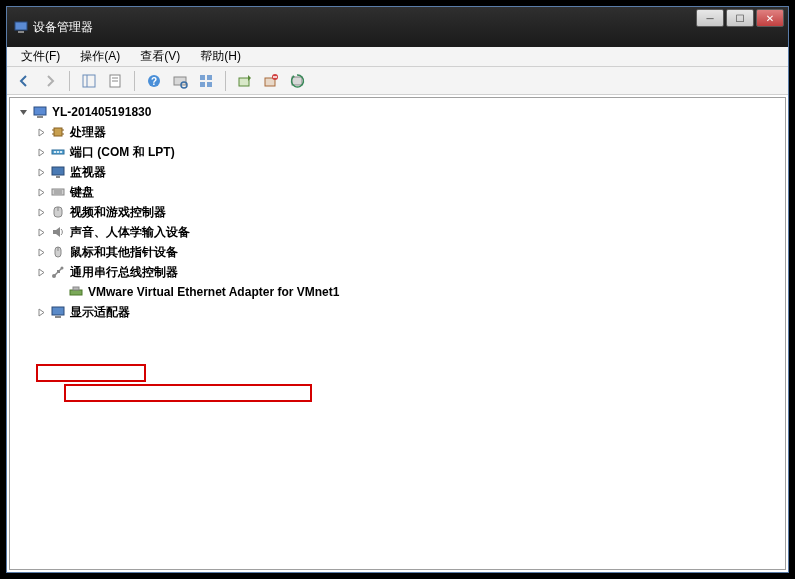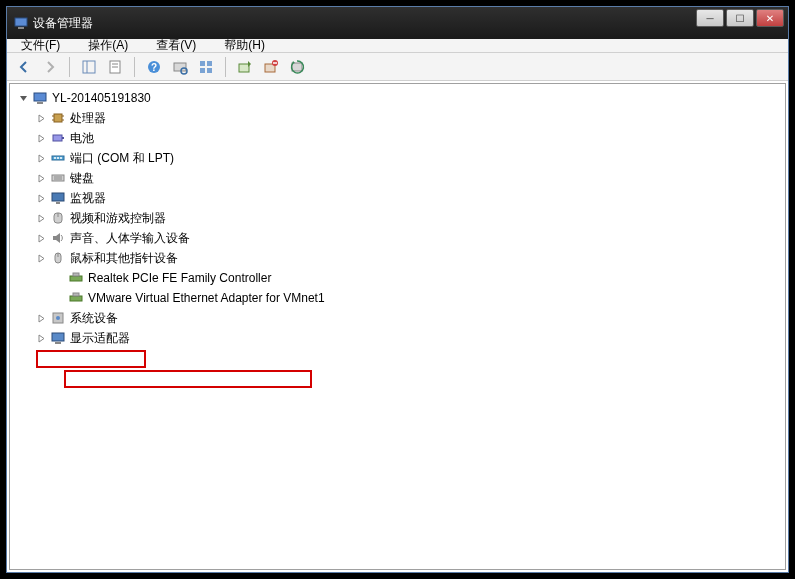--- a/index.html
+++ b/index.html
@@ -14,21 +14,21 @@
   }
   .window {
     position: absolute;
     top: 6px; left: 6px; right: 6px; bottom: 6px;
     background: #fff;
     border: 1px solid #5a7ca8;
     display: flex;
     flex-direction: column;
   }
   .titlebar {
-    height: 32px;
+    height: 40px;
     background: linear-gradient(#2f2f2f, #1a1a1a);
     display: flex;
     align-items: center;
     color: #fff;
     font-size: 12px;
     padding-left: 6px;
     position: relative;
   }
   .titlebar .icon-sm { width: 16px; height: 16px; margin-right: 4px; }
   .win-controls {
@@ -39,27 +39,27 @@
     width: 28px; height: 18px;
     background: linear-gradient(#e8e8e8,#c8c8c8);
     border: 1px solid #5a5a5a;
     border-radius: 2px;
     display: flex; align-items: center; justify-content: center;
     font-size: 10px; color: #333;
     cursor: pointer;
   }
   .win-btn.close { background: linear-gradient(#e08080,#c04040); color:#fff; }
   .menubar {
-    height: 14px;
+    height: 20px;
     background: #f4f4f4;
     border-bottom: 1px solid #d0d0d0;
     display: flex;
     align-items: center;
     padding-left: 6px;
-    gap: 12px;
+    gap: 4px;
   }
   .menu-item {
     padding: 2px 8px;
     cursor: pointer;
   }
   .toolbar {
     height: 28px;
     background: #f4f4f4;
     border-bottom: 1px solid #d0d0d0;
     display: flex;
@@ -89,20 +89,21 @@
   .tree {
     padding: 4px 0;
     user-select: none;
   }
   .tree-row {
     display: flex;
     align-items: center;
     height: 20px;
     white-space: nowrap;
     cursor: pointer;
+    font-weight: bold;
   }
   .tree-expander {
     width: 14px; height: 14px;
     display: flex; align-items: center; justify-content: center;
     color: #666;
     margin-right: 2px;
   }
   .tree-expander svg { width:9px; height:9px; }
   .tree-icon {
     width: 16px; height: 16px;
@@ -247,79 +248,65 @@
           <span class="tree-label">处理器</span>
         </div>
         <div class="tree-row" style="padding-left:24px">
           <span class="tree-expander">
             <svg viewBox="0 0 9 9">
               <path d="M2 1l5 3.5-5 3.5z" fill="none" stroke="#888"></path>
             </svg>
           </span>
           <span class="tree-icon">
             <svg viewBox="0 0 16 16">
-              <rect x="3" y="5" width="9" height="6" fill="#9898e8" stroke="#5050a0"></rect>
-              <rect x="12" y="7" width="2" height="2" fill="#5050a0"></rect>
-            </svg>
-          </span>
-          <span class="tree-label">电池</span>
-        </div>
-        <div class="tree-row" style="padding-left:24px">
-          <span class="tree-expander">
-            <svg viewBox="0 0 9 9">
-              <path d="M2 1l5 3.5-5 3.5z" fill="none" stroke="#888"></path>
-            </svg>
-          </span>
-          <span class="tree-icon">
-            <svg viewBox="0 0 16 16">
               <rect x="2" y="6" width="12" height="4" fill="#58a8d8" stroke="#2a6a98"></rect>
               <circle cx="5" cy="8" r="1" fill="#fff"></circle>
               <circle cx="8" cy="8" r="1" fill="#fff"></circle>
               <circle cx="11" cy="8" r="1" fill="#fff"></circle>
             </svg>
           </span>
           <span class="tree-label">端口 (COM 和 LPT)</span>
         </div>
         <div class="tree-row" style="padding-left:24px">
           <span class="tree-expander">
             <svg viewBox="0 0 9 9">
               <path d="M2 1l5 3.5-5 3.5z" fill="none" stroke="#888"></path>
             </svg>
           </span>
           <span class="tree-icon">
             <svg viewBox="0 0 16 16">
+              <rect x="2" y="3" width="12" height="8" fill="#4a7ab4" stroke="#2a4a74"></rect>
+              <rect x="6" y="12" width="4" height="2" fill="#888"></rect>
+            </svg>
+          </span>
+          <span class="tree-label">监视器</span>
+        </div>
+        <div class="tree-row" style="padding-left:24px">
+          <span class="tree-expander">
+            <svg viewBox="0 0 9 9">
+              <path d="M2 1l5 3.5-5 3.5z" fill="none" stroke="#888"></path>
+            </svg>
+          </span>
+          <span class="tree-icon">
+            <svg viewBox="0 0 16 16">
               <rect x="2" y="5" width="12" height="6" fill="#d0d0d0" stroke="#888"></rect>
               <line x1="4" y1="7" x2="12" y2="7" stroke="#888"></line>
               <line x1="4" y1="9" x2="12" y2="9" stroke="#888"></line>
             </svg>
           </span>
           <span class="tree-label">键盘</span>
         </div>
         <div class="tree-row" style="padding-left:24px">
           <span class="tree-expander">
             <svg viewBox="0 0 9 9">
               <path d="M2 1l5 3.5-5 3.5z" fill="none" stroke="#888"></path>
             </svg>
           </span>
           <span class="tree-icon">
             <svg viewBox="0 0 16 16">
-              <rect x="2" y="3" width="12" height="8" fill="#4a7ab4" stroke="#2a4a74"></rect>
-              <rect x="6" y="12" width="4" height="2" fill="#888"></rect>
-            </svg>
-          </span>
-          <span class="tree-label">监视器</span>
-        </div>
-        <div class="tree-row" style="padding-left:24px">
-          <span class="tree-expander">
-            <svg viewBox="0 0 9 9">
-              <path d="M2 1l5 3.5-5 3.5z" fill="none" stroke="#888"></path>
-            </svg>
-          </span>
-          <span class="tree-icon">
-            <svg viewBox="0 0 16 16">
               <rect x="4" y="3" width="8" height="10" rx="3" fill="#d0d0d0" stroke="#888"></rect>
               <line x1="8" y1="3" x2="8" y2="7" stroke="#888"></line>
             </svg>
           </span>
           <span class="tree-label">视频和游戏控制器</span>
         </div>
         <div class="tree-row" style="padding-left:24px">
           <span class="tree-expander">
             <svg viewBox="0 0 9 9">
               <path d="M2 1l5 3.5-5 3.5z" fill="none" stroke="#888"></path>
@@ -340,53 +327,45 @@
             </svg>
           </span>
           <span class="tree-icon">
             <svg viewBox="0 0 16 16">
               <rect x="5" y="3" width="6" height="10" rx="3" fill="#d0d0d0" stroke="#888"></rect>
               <line x1="8" y1="3" x2="8" y2="7" stroke="#888"></line>
             </svg>
           </span>
           <span class="tree-label">鼠标和其他指针设备</span>
         </div>
+        <div class="tree-row" style="padding-left:24px">
+          <span class="tree-expander">
+            <svg viewBox="0 0 9 9">
+              <path d="M2 1l5 3.5-5 3.5z" fill="none" stroke="#888"></path>
+            </svg>
+          </span>
+          <span class="tree-icon">
+            <svg viewBox="0 0 16 16">
+              <circle cx="4" cy="12" r="2" fill="#888"></circle>
+              <path d="M4 12L12 4" stroke="#888" stroke-width="1.5"></path>
+              <circle cx="12" cy="4" r="1.5" fill="#888"></circle>
+              <rect x="7" y="6" width="3" height="3" fill="#888"></rect>
+            </svg>
+          </span>
+          <span class="tree-label">通用串行总线控制器</span>
+        </div>
         <div class="tree-row" style="padding-left:42px">
           <span class="tree-expander"></span>
           <span class="tree-icon">
             <svg viewBox="0 0 16 16">
               <rect x="2" y="6" width="12" height="5" fill="#7aa858" stroke="#4a7828"></rect>
               <rect x="5" y="3" width="6" height="3" fill="#b8b8b8" stroke="#888"></rect>
             </svg>
           </span>
-          <span class="tree-label">Realtek PCIe FE Family Controller</span>
-        </div>
-        <div class="tree-row" style="padding-left:42px">
-          <span class="tree-expander"></span>
-          <span class="tree-icon">
-            <svg viewBox="0 0 16 16">
-              <rect x="2" y="6" width="12" height="5" fill="#7aa858" stroke="#4a7828"></rect>
-              <rect x="5" y="3" width="6" height="3" fill="#b8b8b8" stroke="#888"></rect>
-            </svg>
-          </span>
           <span class="tree-label">VMware Virtual Ethernet Adapter for VMnet1</span>
-        </div>
-        <div class="tree-row" style="padding-left:24px">
-          <span class="tree-expander">
-            <svg viewBox="0 0 9 9">
-              <path d="M2 1l5 3.5-5 3.5z" fill="none" stroke="#888"></path>
-            </svg>
-          </span>
-          <span class="tree-icon">
-            <svg viewBox="0 0 16 16">
-              <rect x="3" y="3" width="10" height="10" fill="#c8c8c8" stroke="#888"></rect>
-              <circle cx="8" cy="8" r="2" fill="#5a8ac8"></circle>
-            </svg>
-          </span>
-          <span class="tree-label">系统设备</span>
         </div>
         <div class="tree-row" style="padding-left:24px">
           <span class="tree-expander">
             <svg viewBox="0 0 9 9">
               <path d="M2 1l5 3.5-5 3.5z" fill="none" stroke="#888"></path>
             </svg>
           </span>
           <span class="tree-icon">
             <svg viewBox="0 0 16 16">
               <rect x="2" y="3" width="12" height="8" fill="#5a8ac8" stroke="#2a4a78"></rect>

